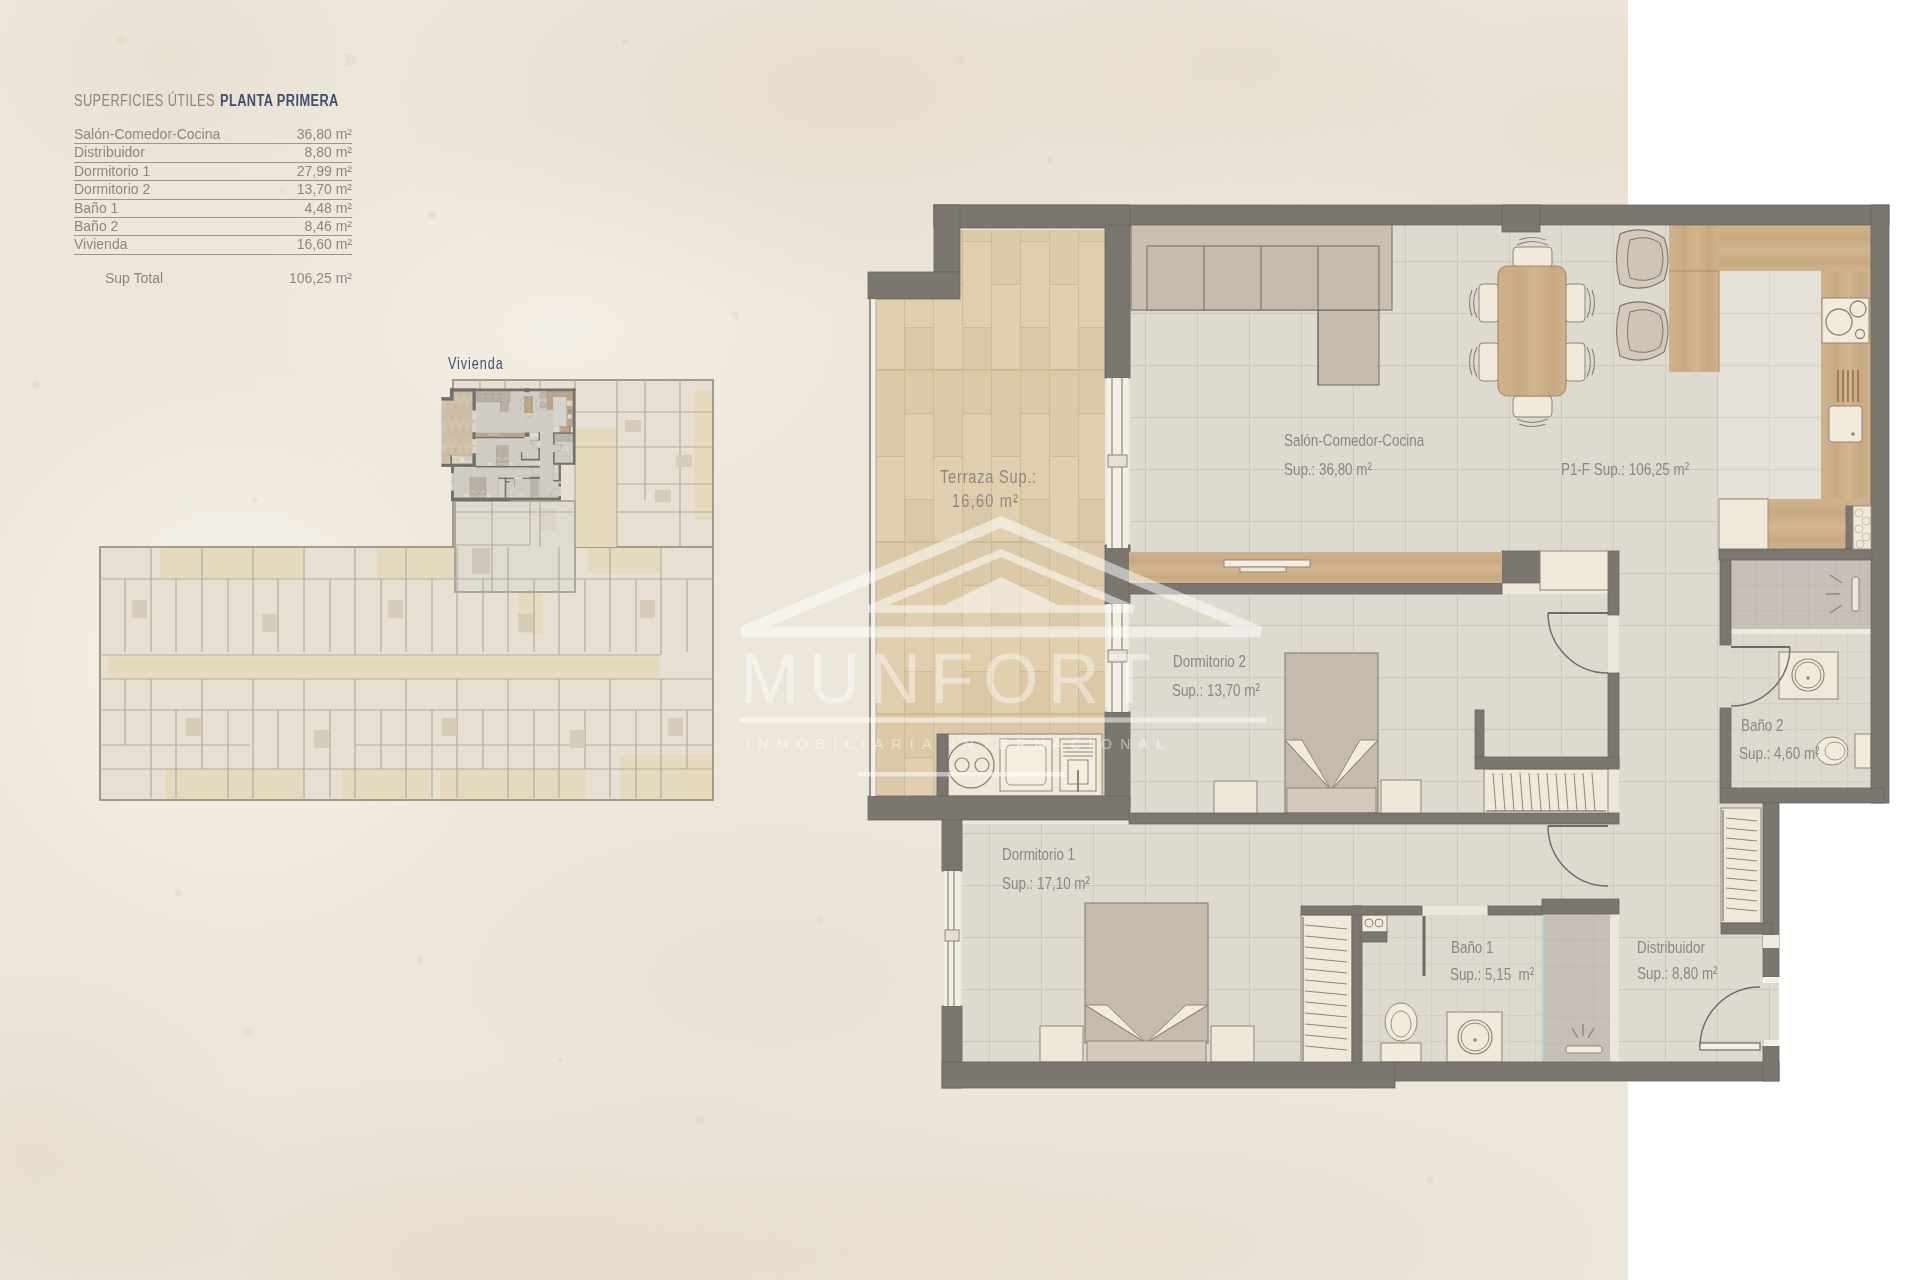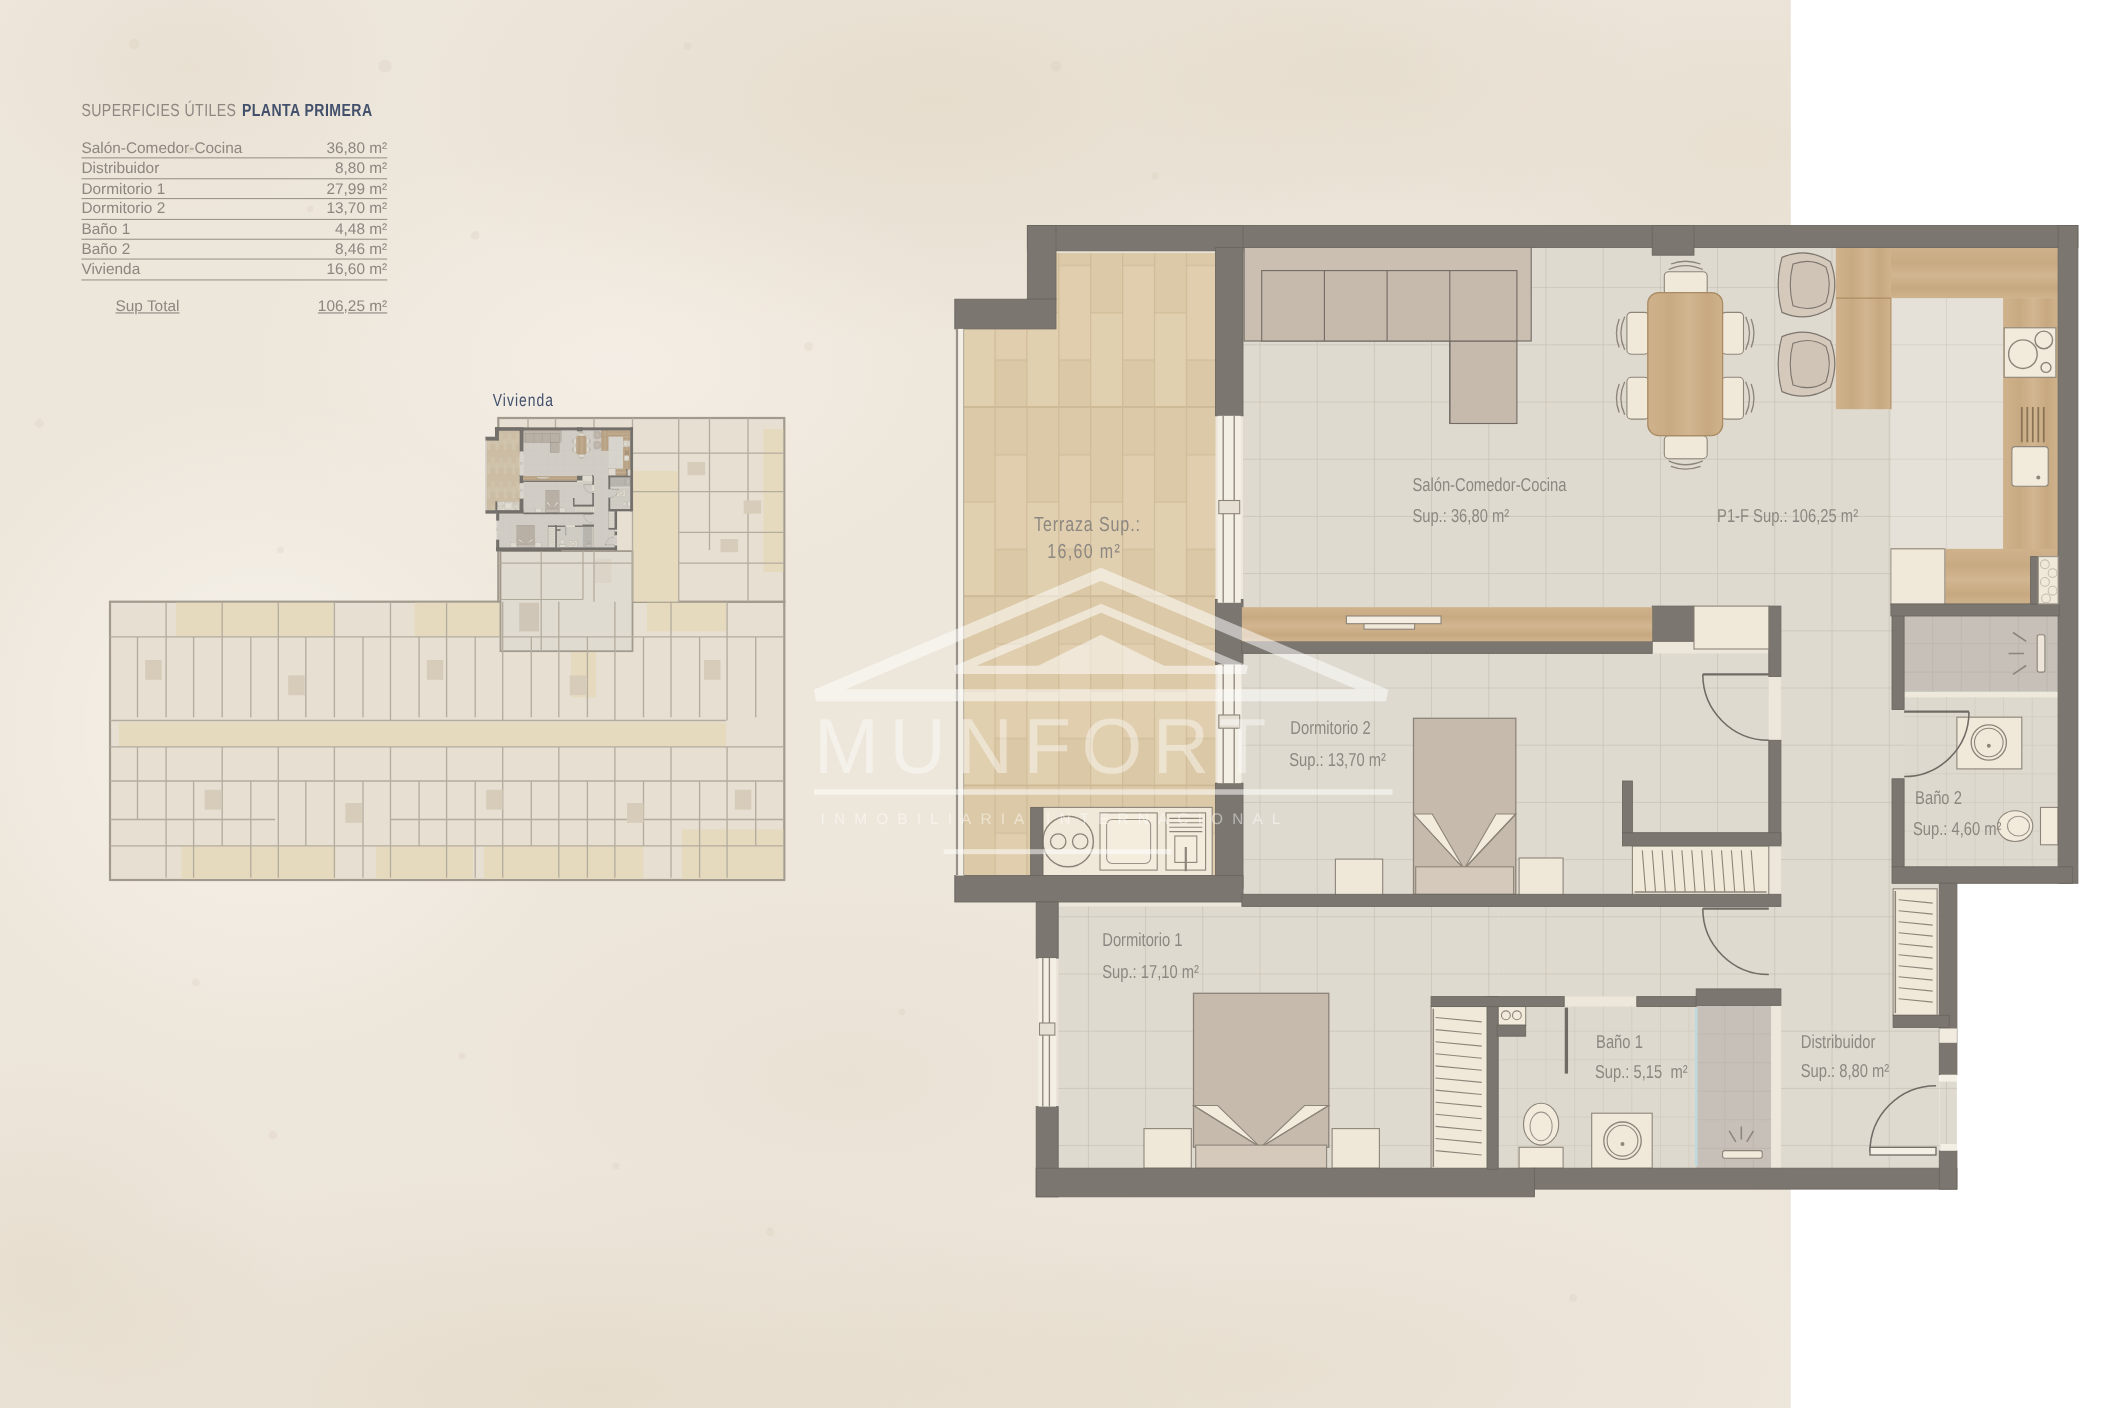--- a/index.html
+++ b/index.html
@@ -19,21 +19,21 @@
       radial-gradient(360px 240px at 1250px 60px, rgba(201,182,148,.14), rgba(201,182,148,0) 70%),
       radial-gradient(280px 200px at 170px 60px, rgba(206,188,156,.15), rgba(206,188,156,0) 70%);
   }
   .tbl{position:absolute;left:74px;top:92px;width:278px;color:#8C8781;}
   .tbl .hdr{font-size:16px;white-space:nowrap;margin-bottom:16px;}
   .tbl .hdr .h1{display:inline-block;transform:scaleX(.80);transform-origin:0 50%;letter-spacing:.5px;}
   .tbl .hdr b{color:#42506C;font-weight:700;display:inline-block;transform:scaleX(.80);transform-origin:0 50%;margin-left:-40px;letter-spacing:.5px;}
   .row{display:flex;justify-content:space-between;align-items:baseline;height:17.4px;
        border-bottom:1px solid #9B958B;font-size:14px;}
   .row span:last-child{text-align:center;}
-  .row.tot{border-bottom:none;padding-left:31px;margin-top:15px;text-decoration:underline;}
+  .row.tot{border-bottom:none;padding-left:31px;margin-top:15px;}
   svg{position:absolute;left:0;top:0;}
   .nv{font-size:16px;fill:#42506C;}
 </style>
 </head>
 <body>
 <div id="page">
 
   <div id="tex"></div>
 
   <div class="tbl">

